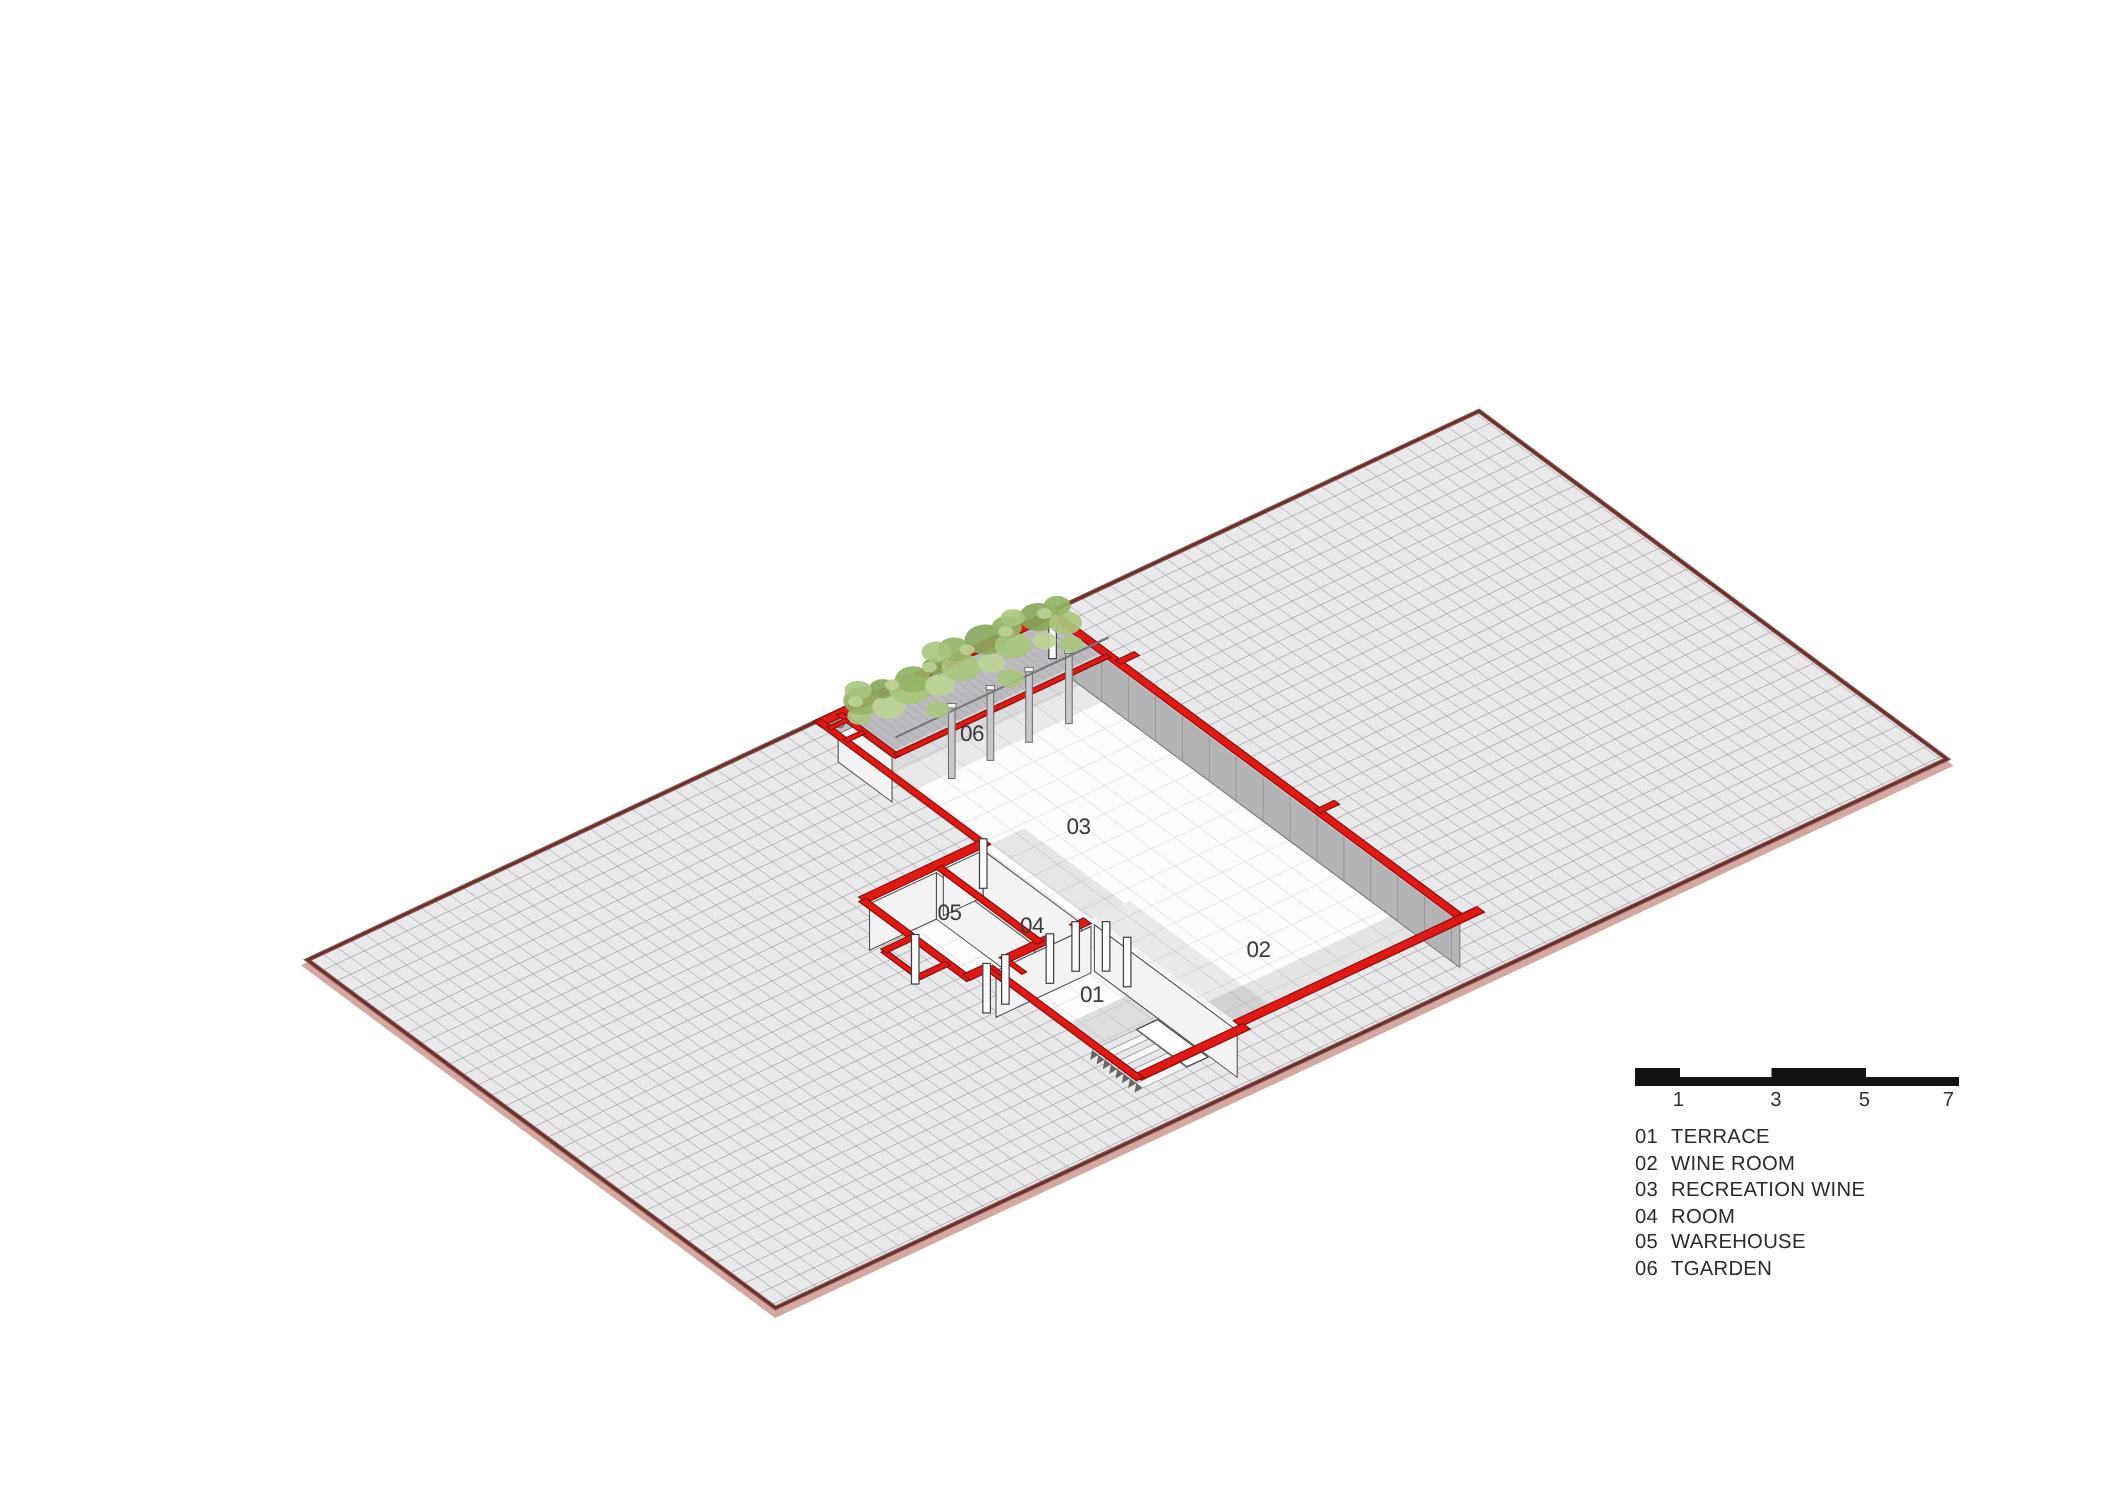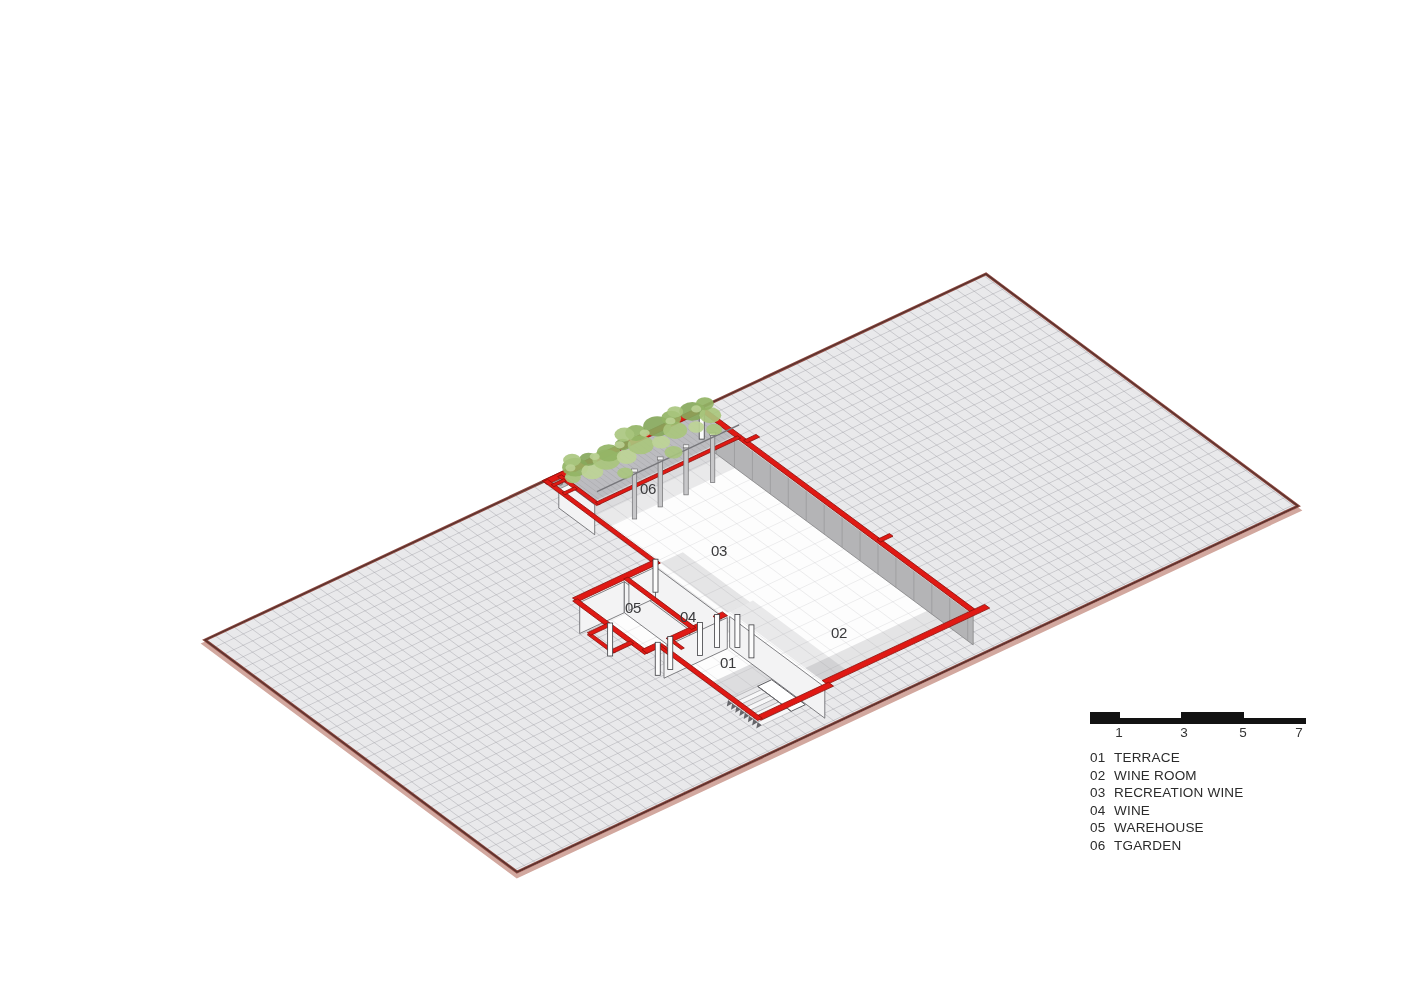--- a/index.html
+++ b/index.html
@@ -225,21 +225,21 @@
         <div class="legend-row">
           <span class="legend-num">02</span>
           <span>WINE ROOM</span>
         </div>
         <div class="legend-row">
           <span class="legend-num">03</span>
           <span>RECREATION WINE</span>
         </div>
         <div class="legend-row">
           <span class="legend-num">04</span>
-          <span>WINE</span>
+          <span>ROOM</span>
         </div>
         <div class="legend-row">
           <span class="legend-num">05</span>
           <span>WAREHOUSE</span>
         </div>
         <div class="legend-row">
           <span class="legend-num">06</span>
           <span>TGARDEN</span>
         </div>
       </div>

